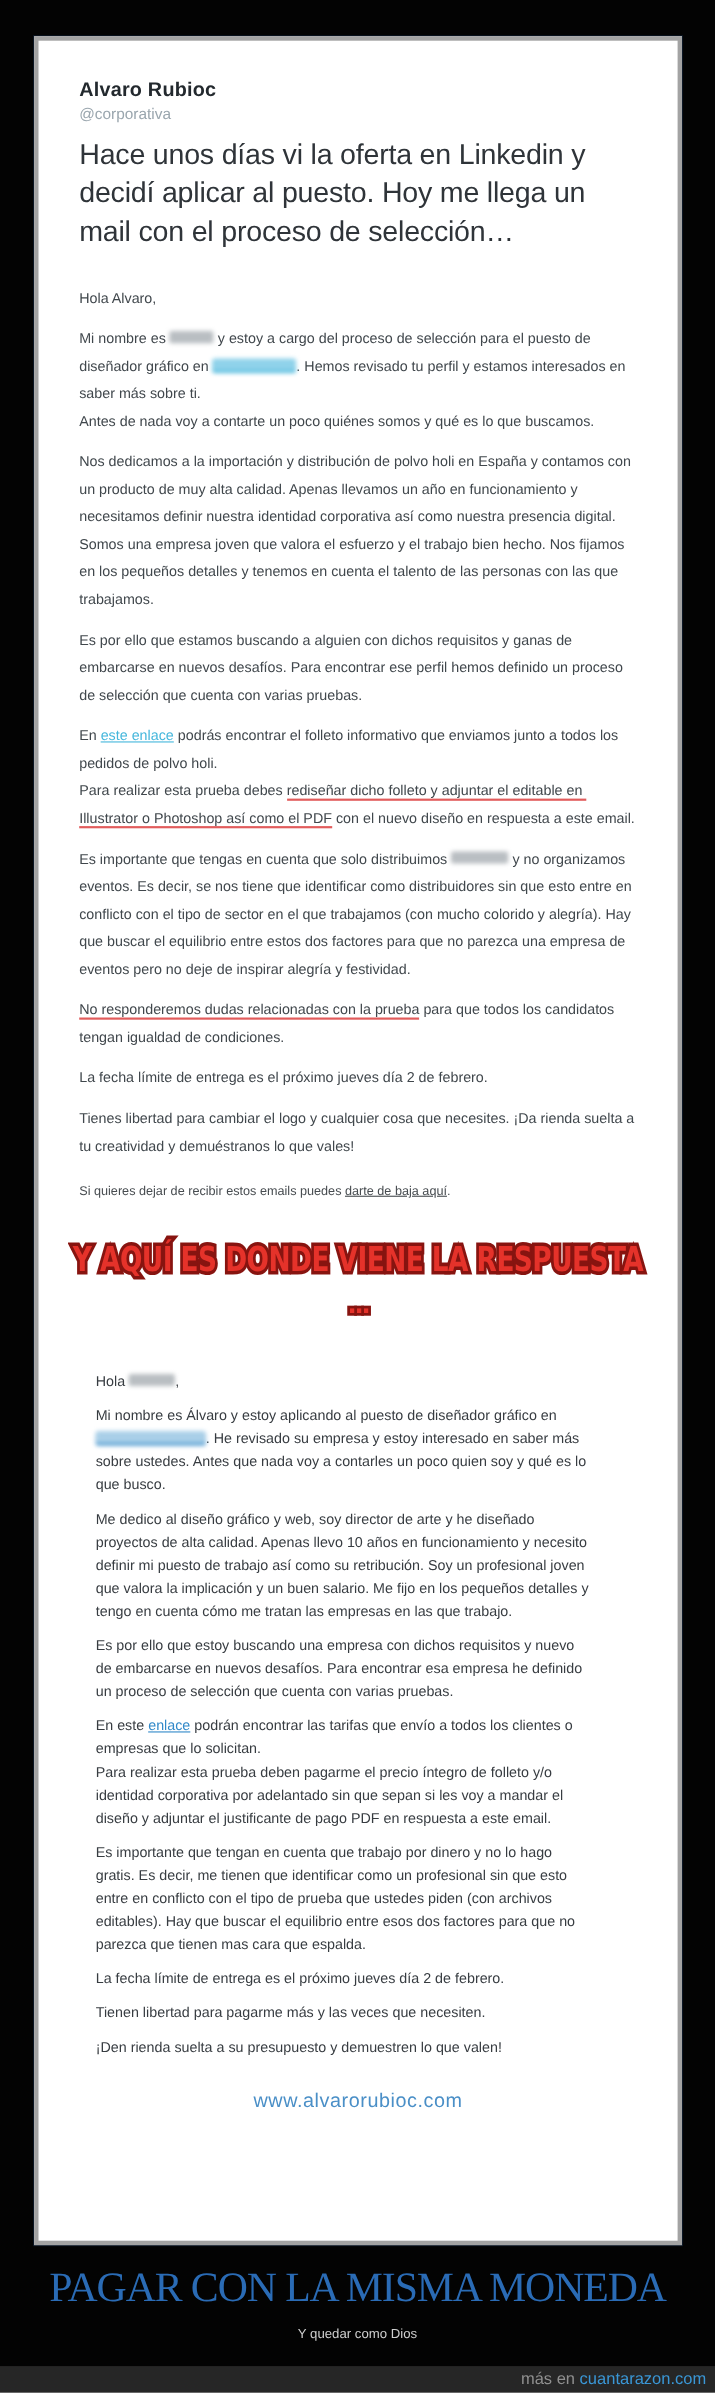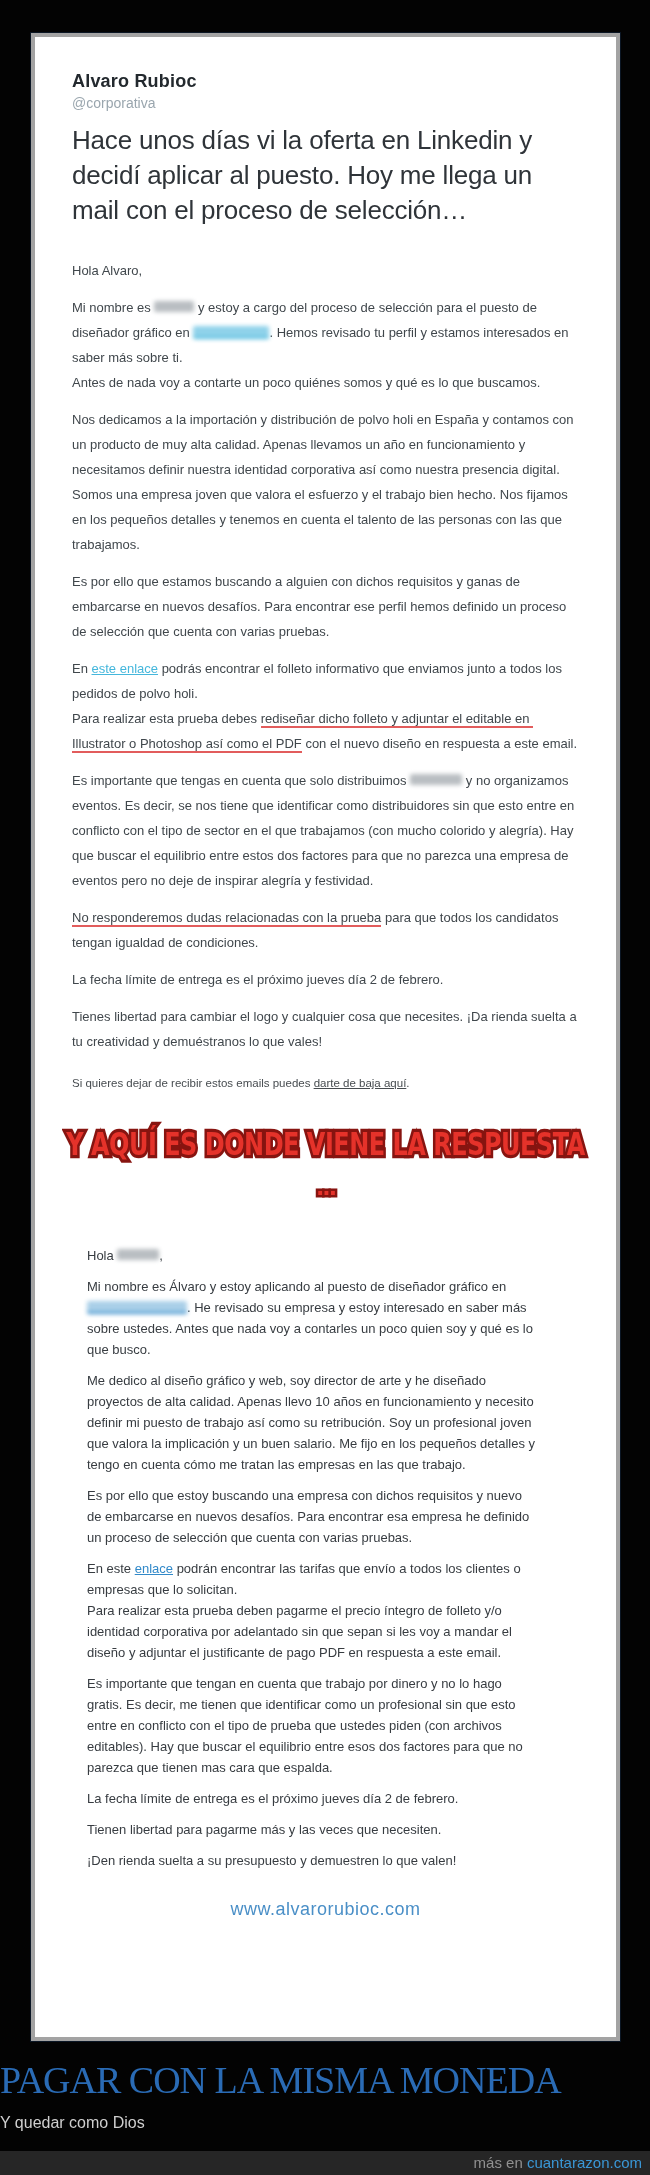--- a/index.html
+++ b/index.html
@@ -50,26 +50,26 @@
     font-size:24px;letter-spacing:-.5px;color:#e5322a;
     -webkit-text-stroke:5px #871410;paint-order:stroke fill;
     transform:scaleY(1.3);transform-origin:center;
   }
   .meme-dots{
     display:block;margin-top:16px;font-family:"DejaVu Sans",sans-serif;font-weight:900;
     font-size:22px;letter-spacing:-2px;color:#e5322a;
     -webkit-text-stroke:5px #871410;paint-order:stroke fill;
   }
   
-  .title-area{position:absolute;left:0;right:0;top:2048px;text-align:left;}
+  .title-area{position:absolute;left:0;right:0;top:2048px;text-align:center;}
   .page-title{
     margin:10px 0 0;font-family:"Liberation Serif",serif;font-weight:normal;
     font-size:38px;letter-spacing:-1px;color:#2a6bb5;
   }
-  .page-subtitle{margin:12px 0 0;font-size:16px;color:#cfcfcf;}
+  .page-subtitle{margin:12px 0 0;font-size:12px;color:#cfcfcf;}
   
   .site-footer{
     position:absolute;left:0;bottom:0;width:100%;height:24px;background:#262626;
     box-sizing:border-box;padding-right:8px;text-align:right;
     font-size:15px;line-height:23px;
   }
   .footer-more{color:#909090;}
   .footer-site{color:#3a97d6;text-decoration:none;cursor:pointer;}
 </style>
 </head>

